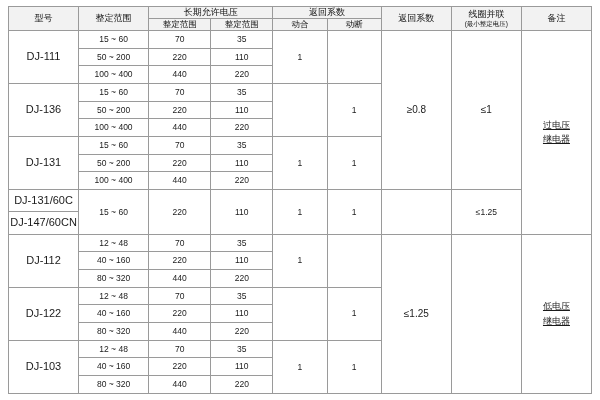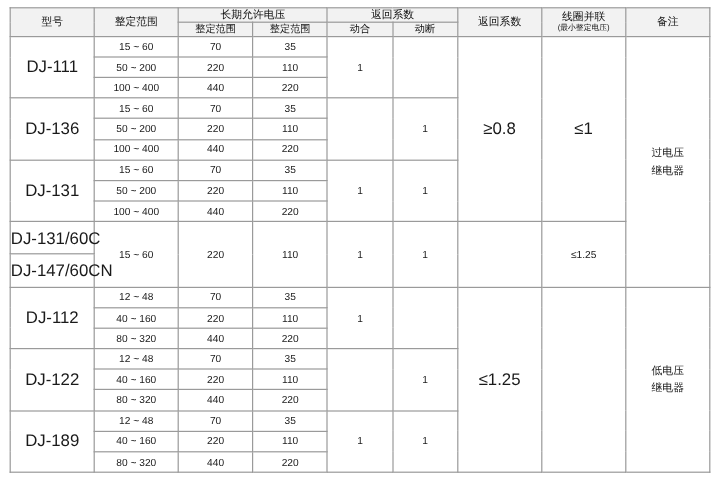--- a/index.html
+++ b/index.html
@@ -44,34 +44,35 @@
   }
   .hdr-sub {
     font-size: 8.5px;
   }
   .note-small {
     font-size: 6.5px;
     display: block;
     line-height: 1.1;
   }
   .model-cell {
-    font-size: 14px;
+    font-size: 11px;
   }
   .range-cell {
     font-size: 8.5px;
   }
   .remark-cell {
     font-size: 9px;
+    text-decoration: underline;
   }
   .remark-cell span {
     display: block;
     line-height: 1.6;
   }
   .tall {
-    font-size: 14px;
+    font-size: 10px;
   }
   col.c-model { width: 62px; }
   col.c-range { width: 62px; }
   col.c-series { width: 55px; }
   col.c-parallel { width: 55px; }
   col.c-close { width: 48px; }
   col.c-open { width: 48px; }
   col.c-return { width: 62px; }
   col.c-power { width: 62px; }
   col.c-remark { width: 62px; }
@@ -229,21 +230,21 @@
         <td>220</td>
         <td>110</td>
       </tr>
       <tr>
         <td class="range-cell">80 ~ 320</td>
         <td>440</td>
         <td>220</td>
       </tr>
 
       <tr>
-        <td class="model-cell" rowspan="3">DJ-189</td>
+        <td class="model-cell" rowspan="3">DJ-103</td>
         <td class="range-cell">12 ~ 48</td>
         <td>70</td>
         <td>35</td>
         <td rowspan="3">1</td>
         <td rowspan="3">1</td>
       </tr>
       <tr>
         <td class="range-cell">40 ~ 160</td>
         <td>220</td>
         <td>110</td>

